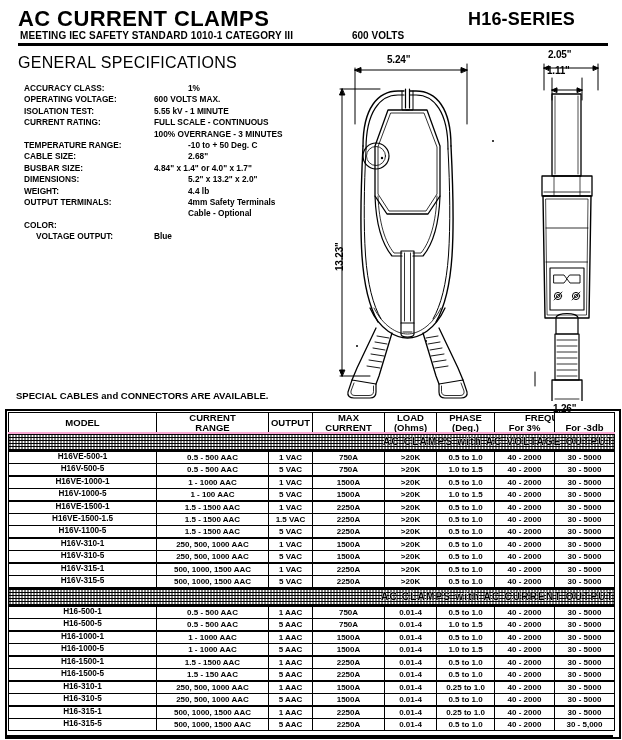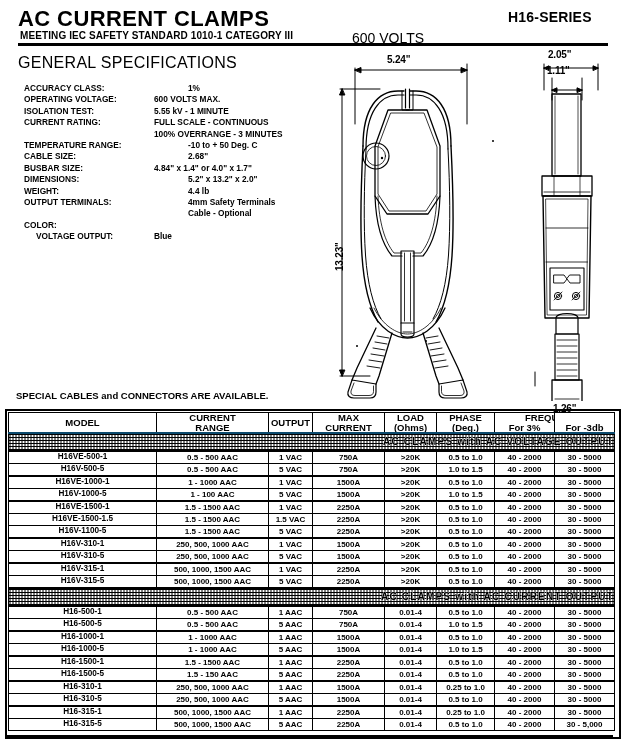--- a/index.html
+++ b/index.html
@@ -26,37 +26,36 @@
   #main-title {
     position: absolute;
     left: 18px; top: 6px;
     font-size: 22px;
     font-weight: bold;
     letter-spacing: 0.4px;
   }
   #series-title {
     position: absolute;
     left: 468px; top: 9px;
-    font-size: 14px;
+    font-size: 18px;
     font-weight: bold;
     letter-spacing: 0.2px;
-    margin-left: 40px;
   }
   #standard-line {
     position: absolute;
     left: 20px; top: 30px;
     font-size: 10px;
     font-weight: bold;
     letter-spacing: 0.1px;
   }
   #voltage-rating {
     position: absolute;
     left: 352px; top: 30px;
-    font-size: 14px;
-    font-weight: normal;
+    font-size: 10px;
+    font-weight: bold;
   }
   #header-rule {
     position: absolute;
     left: 18px; top: 43px;
     width: 590px;
     height: 3px;
     background: #000;
   }
 
   
@@ -130,21 +129,21 @@
     padding: 0;
     text-align: center;
     line-height: 1.0;
     height: 11px;
     white-space: nowrap;
     overflow: hidden;
   }
   table.models thead th {
     font-size: 9.5px;
     font-weight: bold;
-    border-bottom: 2px solid #0c4a6e;
+    border-bottom: 2px solid #f9a8d4;
     vertical-align: bottom;
     height: 13px;
   }
   table.models thead th.two-line { vertical-align: middle; }
   .hdr-top { display:block; }
   .hdr-bot { display:block; }
   td.model-cell {
     text-align: left;
     padding-left: 14px;
     font-size: 8.2px;

